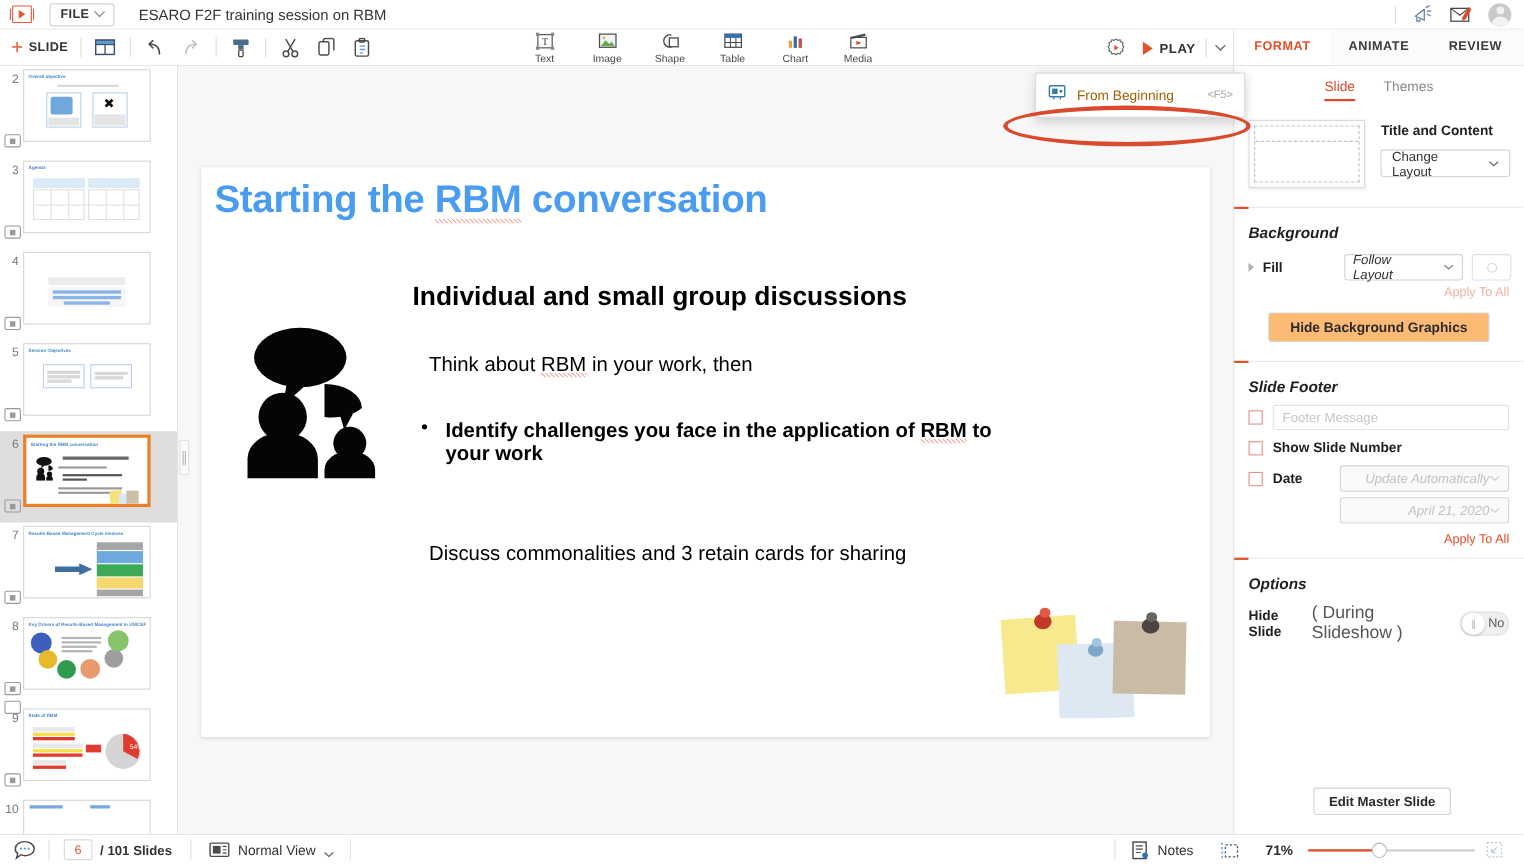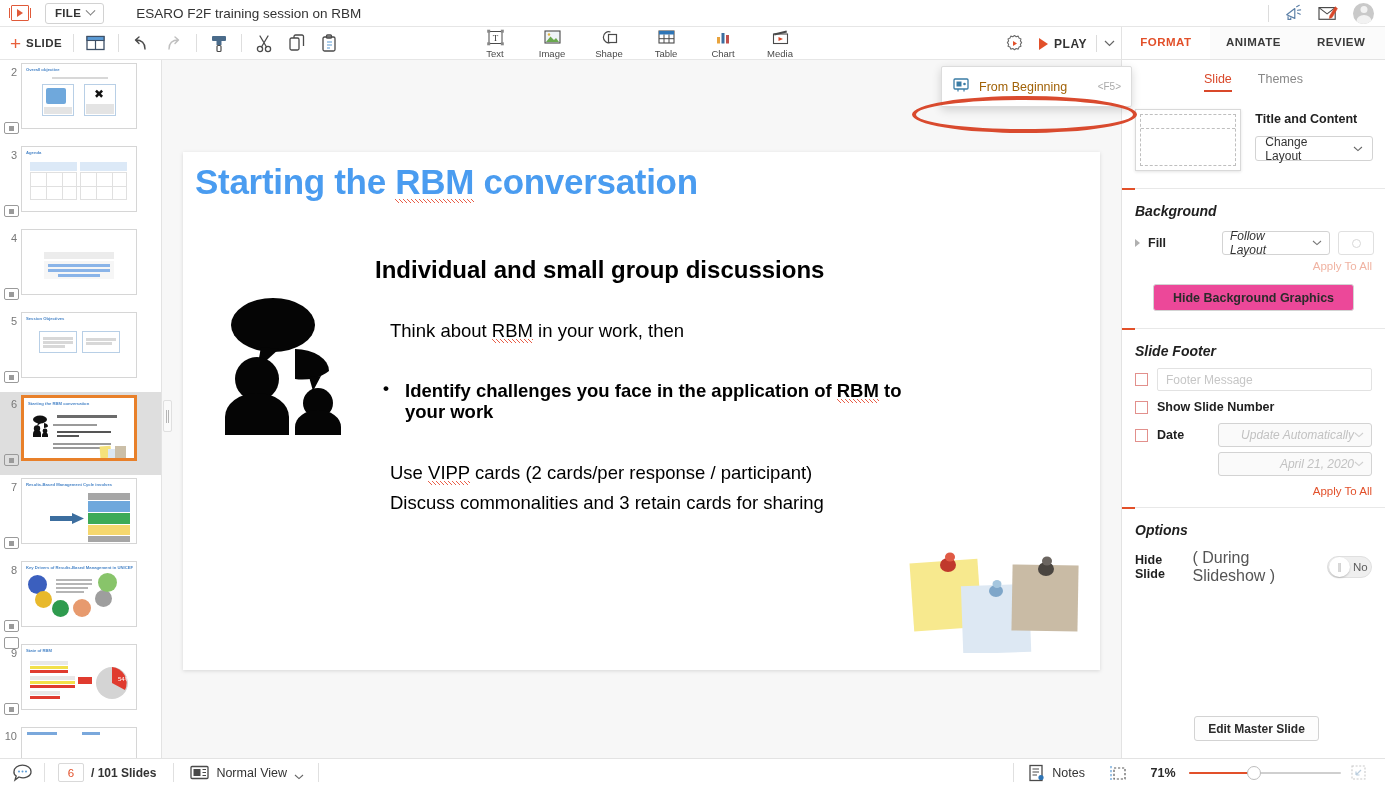--- a/index.html
+++ b/index.html
@@ -35,21 +35,21 @@
   .file-btn {
     margin-left: 16px; height: 21px; padding: 0 9px;
     border: 1px solid #d2d2d2; border-radius: 3px; background: #fff;
     display: flex; align-items: center; gap: 6px; cursor: pointer;
     font-size: 11.5px; font-weight: bold; letter-spacing: .3px; color: #333;
   }
   .caret { display: inline-block; width: 7px; height: 7px;
     border-right: 1.2px solid #7a7a7a; border-bottom: 1.2px solid #7a7a7a;
     transform: rotate(45deg) translate(-2px,-2px); }
   .doc-title {
-    margin-left: 32px; font-size: 13.5px; color: #333;
+    margin-left: 22px; font-size: 13.5px; color: #333;
   }
   .topbar-right {
     margin-left: auto; display: flex; align-items: center; gap: 14px; padding-right: 11px;
   }
   .tb-sep { width: 1px; height: 17px; background: #dcdcdc; }
   .icon-megaphone { width: 20px; height: 18px; cursor: pointer; }
   .icon-feedback { width: 22px; height: 18px; cursor: pointer; }
   .avatar {
     width: 21px; height: 21px; border-radius: 50%;
     background: #c9c9c9; position: relative; overflow: hidden; cursor: pointer;
@@ -217,21 +217,21 @@
   }
   .sel.dim { color: #c2c2c2; background: #fafafa; }
   .sel .cc { margin-left: 8px; }
   .colorbox { width: 36px; height: 24px; border: 1px solid #e0e0e0; border-radius: 3px;
     background:#fff; display:flex;align-items:center;justify-content:center; cursor: pointer; }
   .colorbox i { width: 9px; height: 9px; border-radius: 50%; border: 1.5px solid #d8d8d8; display:block; }
   .apply-all { text-align: right; padding: 5px 13px 0 0; font-size: 11.5px; color: #e2502a; cursor: pointer; }
   .apply-all.faded { color: #f0b3a2; }
   .hide-bg {
     display: block; margin: 12px auto 0 auto; width: 201px; height: 27px;
-    border: 1px solid #d3d3d3; border-radius: 3px; background: #ec4899;
+    border: 1px solid #d3d3d3; border-radius: 3px; background: #fdba74;
     font-size: 12.5px; font-weight: bold; color: #2b2b2b; cursor: pointer;
   }
   .cbrow { display: flex; align-items: center; padding: 9px 13px 0 13px; gap: 9px; }
   .cb { width: 13px; height: 13px; border: 1.5px solid #e2908c; background: #fff; cursor: pointer; flex: none; }
   .cb-label { font-size: 12.5px; font-weight: bold; color: #1f1f1f; }
   .footer-input {
     flex: 1; height: 23px; border: 1px solid #e2e2e2; border-radius: 2px; background: #fff;
     display: flex; align-items: center; padding: 0 8px; font-size: 12px; color: #c6c6c6;
   }
   .date-label { font-size: 12.5px; font-weight: bold; color: #1f1f1f; width: 52px; }
@@ -645,23 +645,20 @@
 
       <p class="s-p1">
         <span>Think about </span><span class="sq">RBM</span><span> in your work, then</span>
       </p>
 
       <div class="s-bullet">
         <span class="dot">•</span>
         <span class="txt">Identify challenges you face in the application of <span class="sq">RBM</span> to your work</span>
       </div>
 
-      <p class="s-p2">
-        <span>Use </span><span class="sq">VIPP</span><span> cards (2 cards/per response / participant)</span>
-      </p>
       <p class="s-p3">Discuss commonalities and 3 retain cards for sharing</p>
 
       <svg class="s-notes" viewBox="0 0 180 110">
         <g transform="rotate(-4 48 55)">
           <rect x="12" y="18" width="68" height="68" fill="#f7e98e"></rect>
         </g>
         <ellipse cx="48" cy="22" rx="8" ry="7" fill="#c0392b"></ellipse>
         <ellipse cx="50" cy="14" rx="5" ry="4.5" fill="#e05a45"></ellipse>
         <g transform="rotate(-2 96 74)">
           <rect x="62" y="42" width="68" height="68" fill="#dde8f3"></rect>

